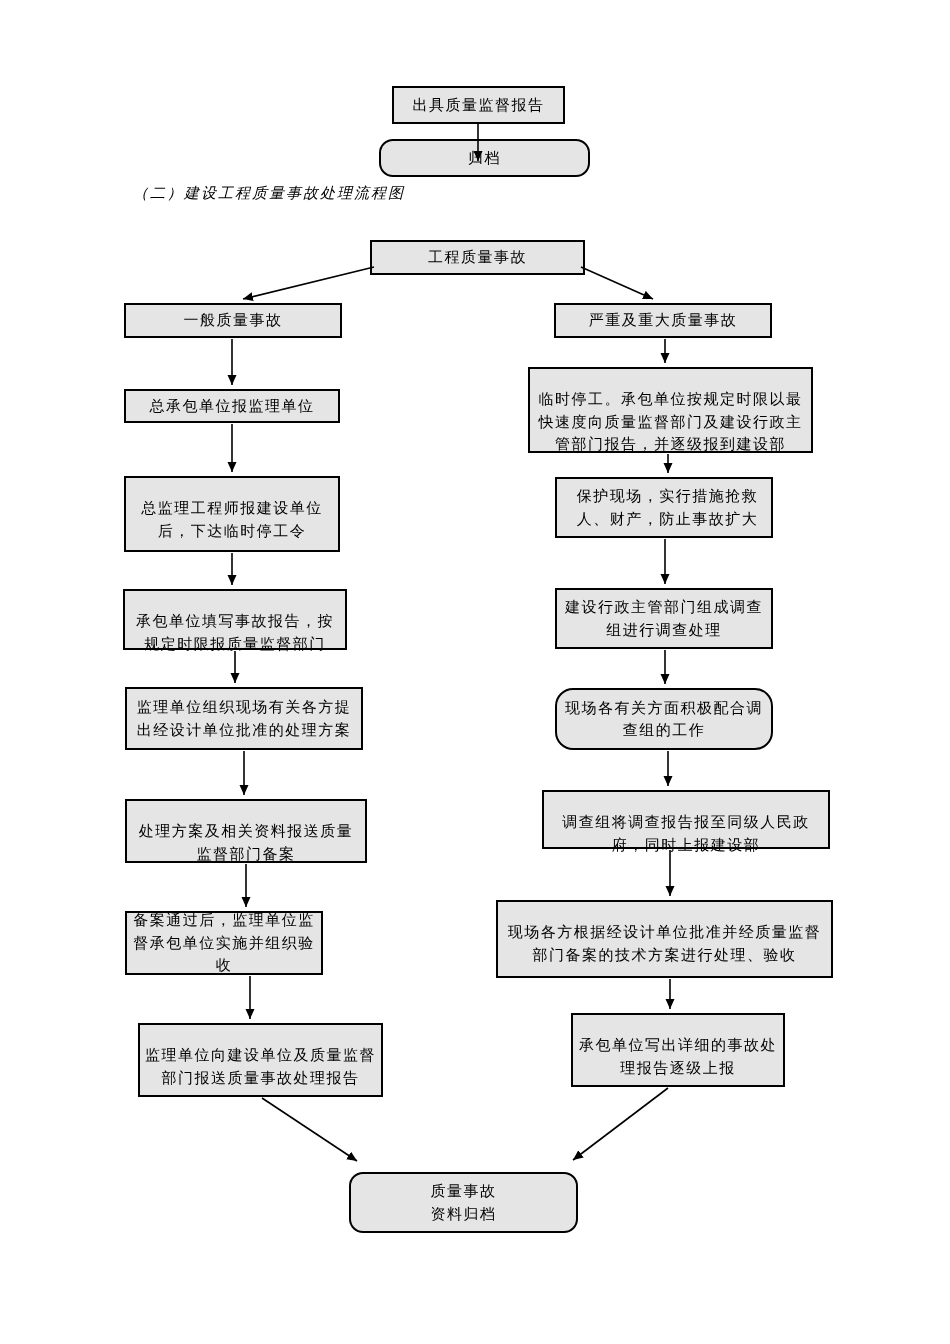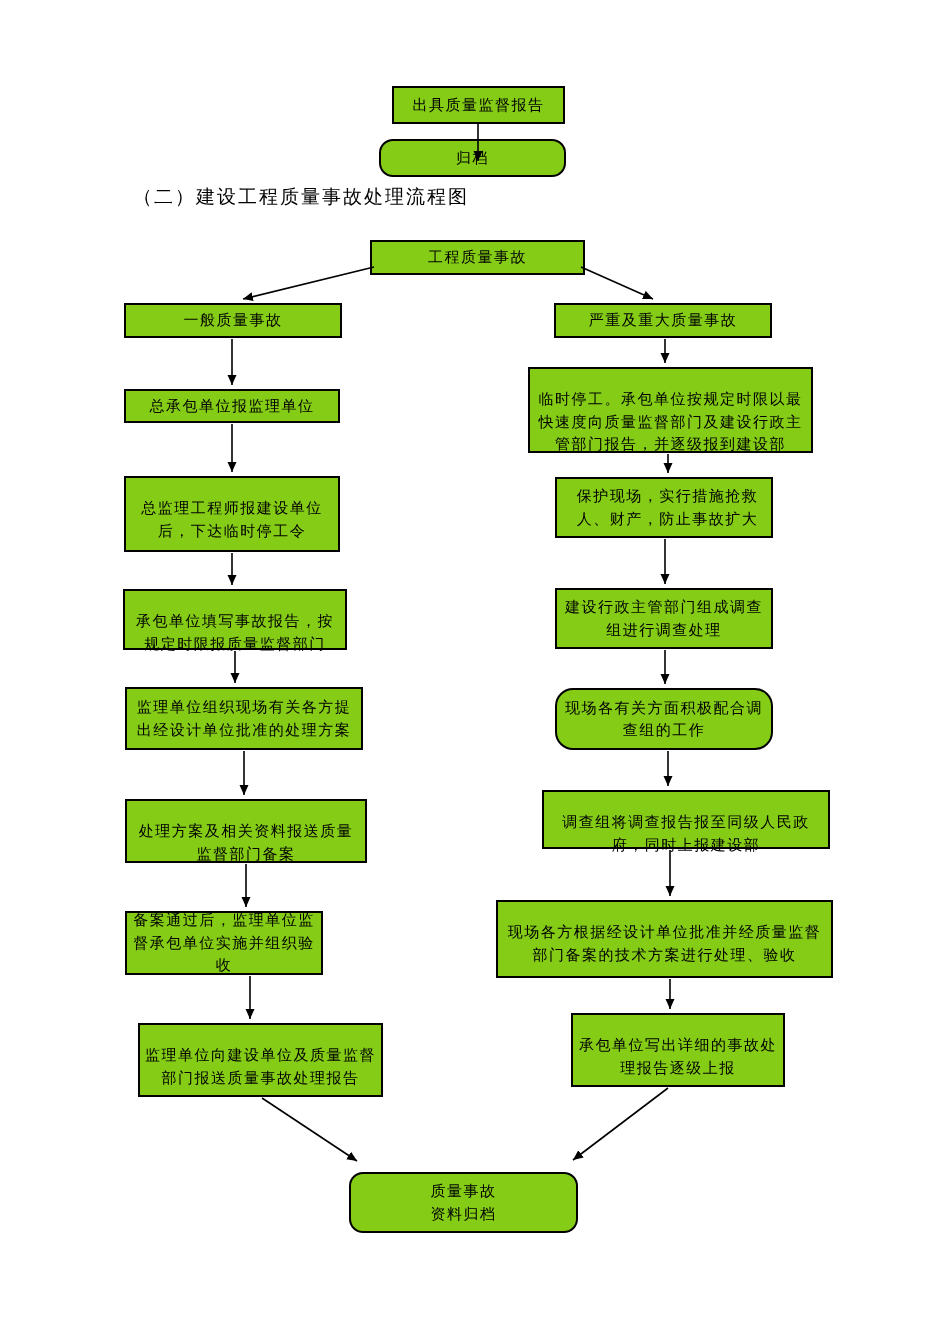--- a/index.html
+++ b/index.html
@@ -16,41 +16,42 @@
     border:2px solid #000;
     box-sizing:border-box;
     display:flex;
     align-items:center;
     justify-content:center;
     text-align:center;
     font-size:15px;
     line-height:1.5;
     letter-spacing:1.5px;
     padding:2px 4px;
-    background:#84cc16;
+    background:#e5e5e5;
   }
   .box.top{align-items:flex-start;padding-top:19px;}
   .rounded{border-radius:14px;}
   .heading{
     position:absolute;
-    font-size:19px;
+    font-size:15px;
+    font-style:italic;
     letter-spacing:2px;
     white-space:nowrap;
   }
   .final-line{display:block;}
   svg.arrows{position:absolute;left:0;top:0;pointer-events:none;}
 </style>
 </head>
 <body>
 
 <div id="page">
 
   <div class="box" style="left:392px;top:86px;width:173px;height:38px;">出具质量监督报告</div>
 
-  <div class="box rounded" style="left:379px;top:139px;width:187px;height:38px;">归档</div>
+  <div class="box rounded" style="left:379px;top:139px;width:211px;height:38px;">归档</div>
 
   <div class="heading" style="left:133px;top:184px;">（二）建设工程质量事故处理流程图</div>
 
   <div class="box" style="left:370px;top:240px;width:215px;height:35px;">工程质量事故</div>
 
   <div class="box" style="left:124px;top:303px;width:218px;height:35px;">一般质量事故</div>
 
   <div class="box" style="left:554px;top:303px;width:218px;height:35px;">严重及重大质量事故</div>
 
   <div class="box" style="left:124px;top:389px;width:216px;height:34px;">总承包单位报监理单位</div>

